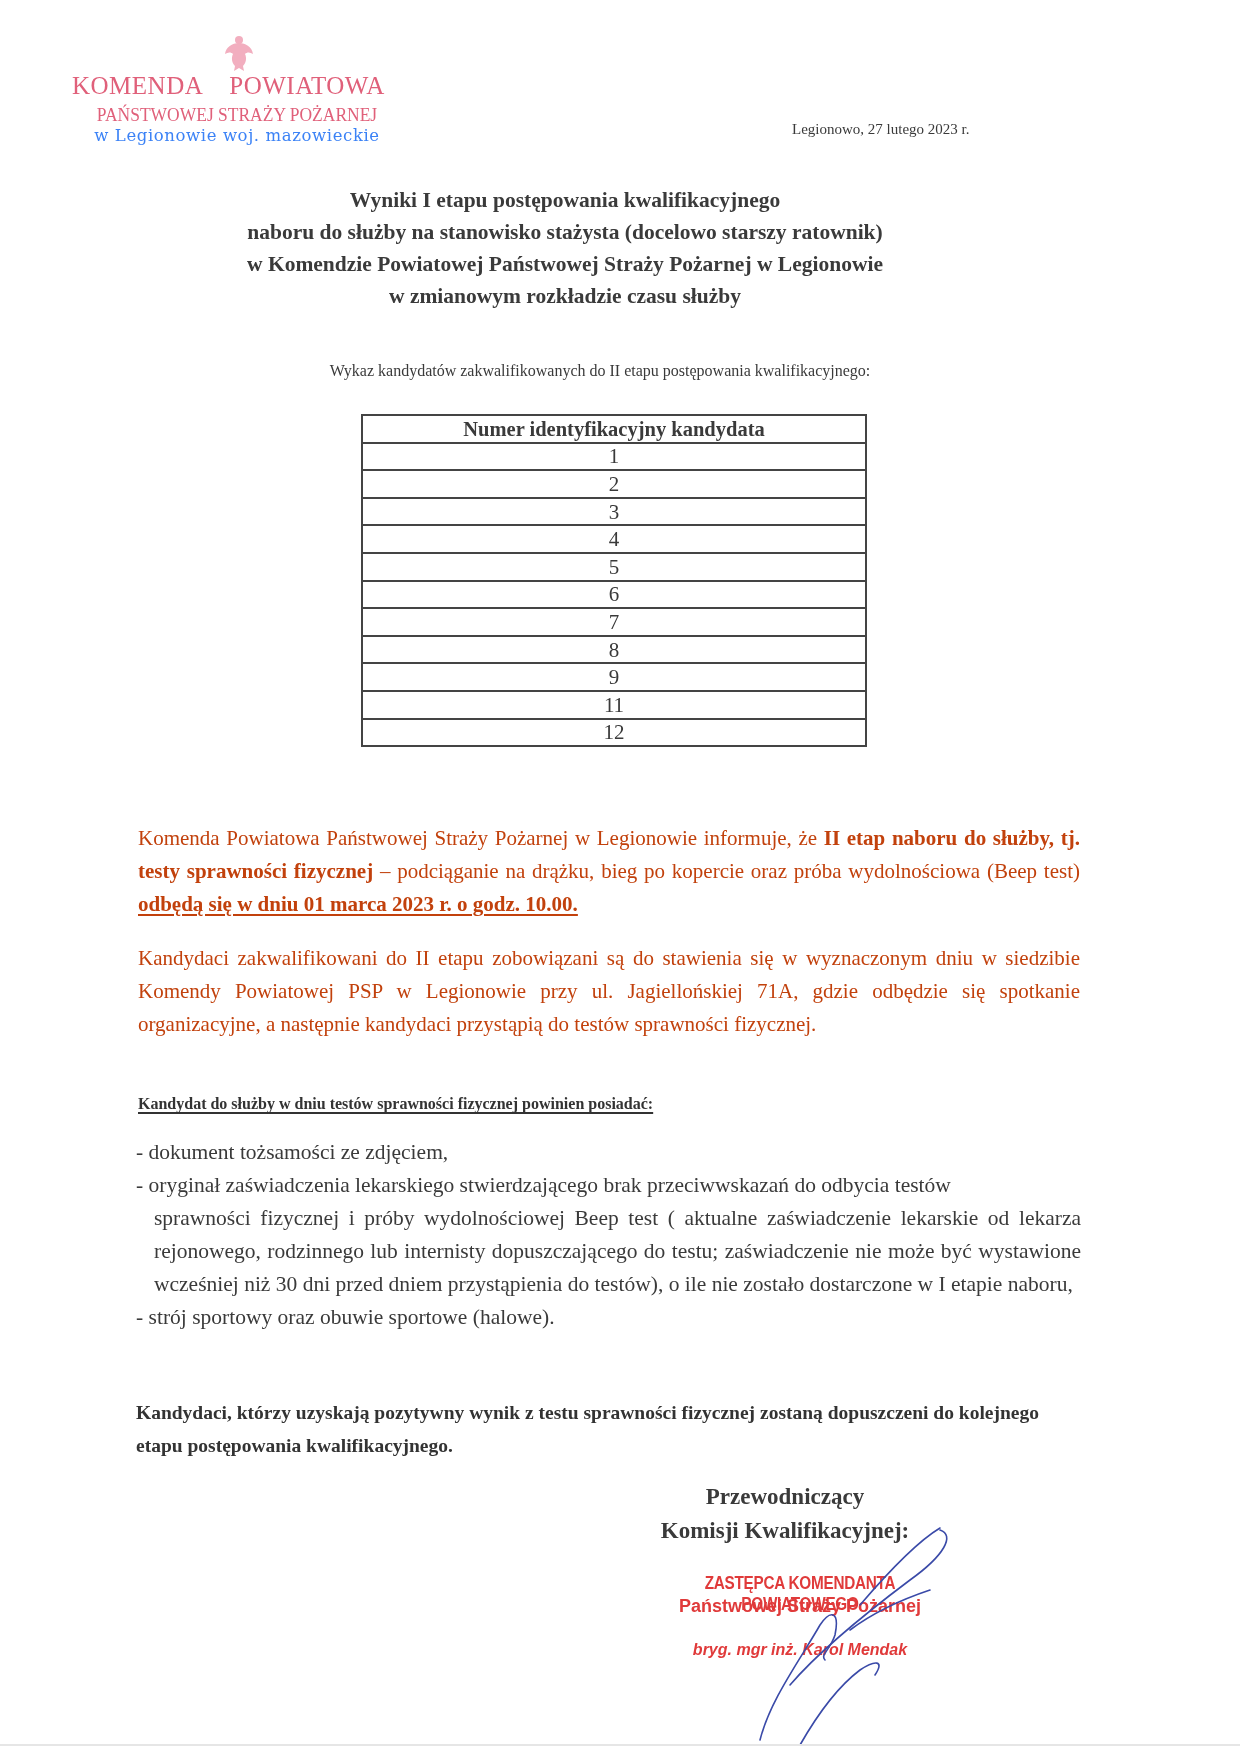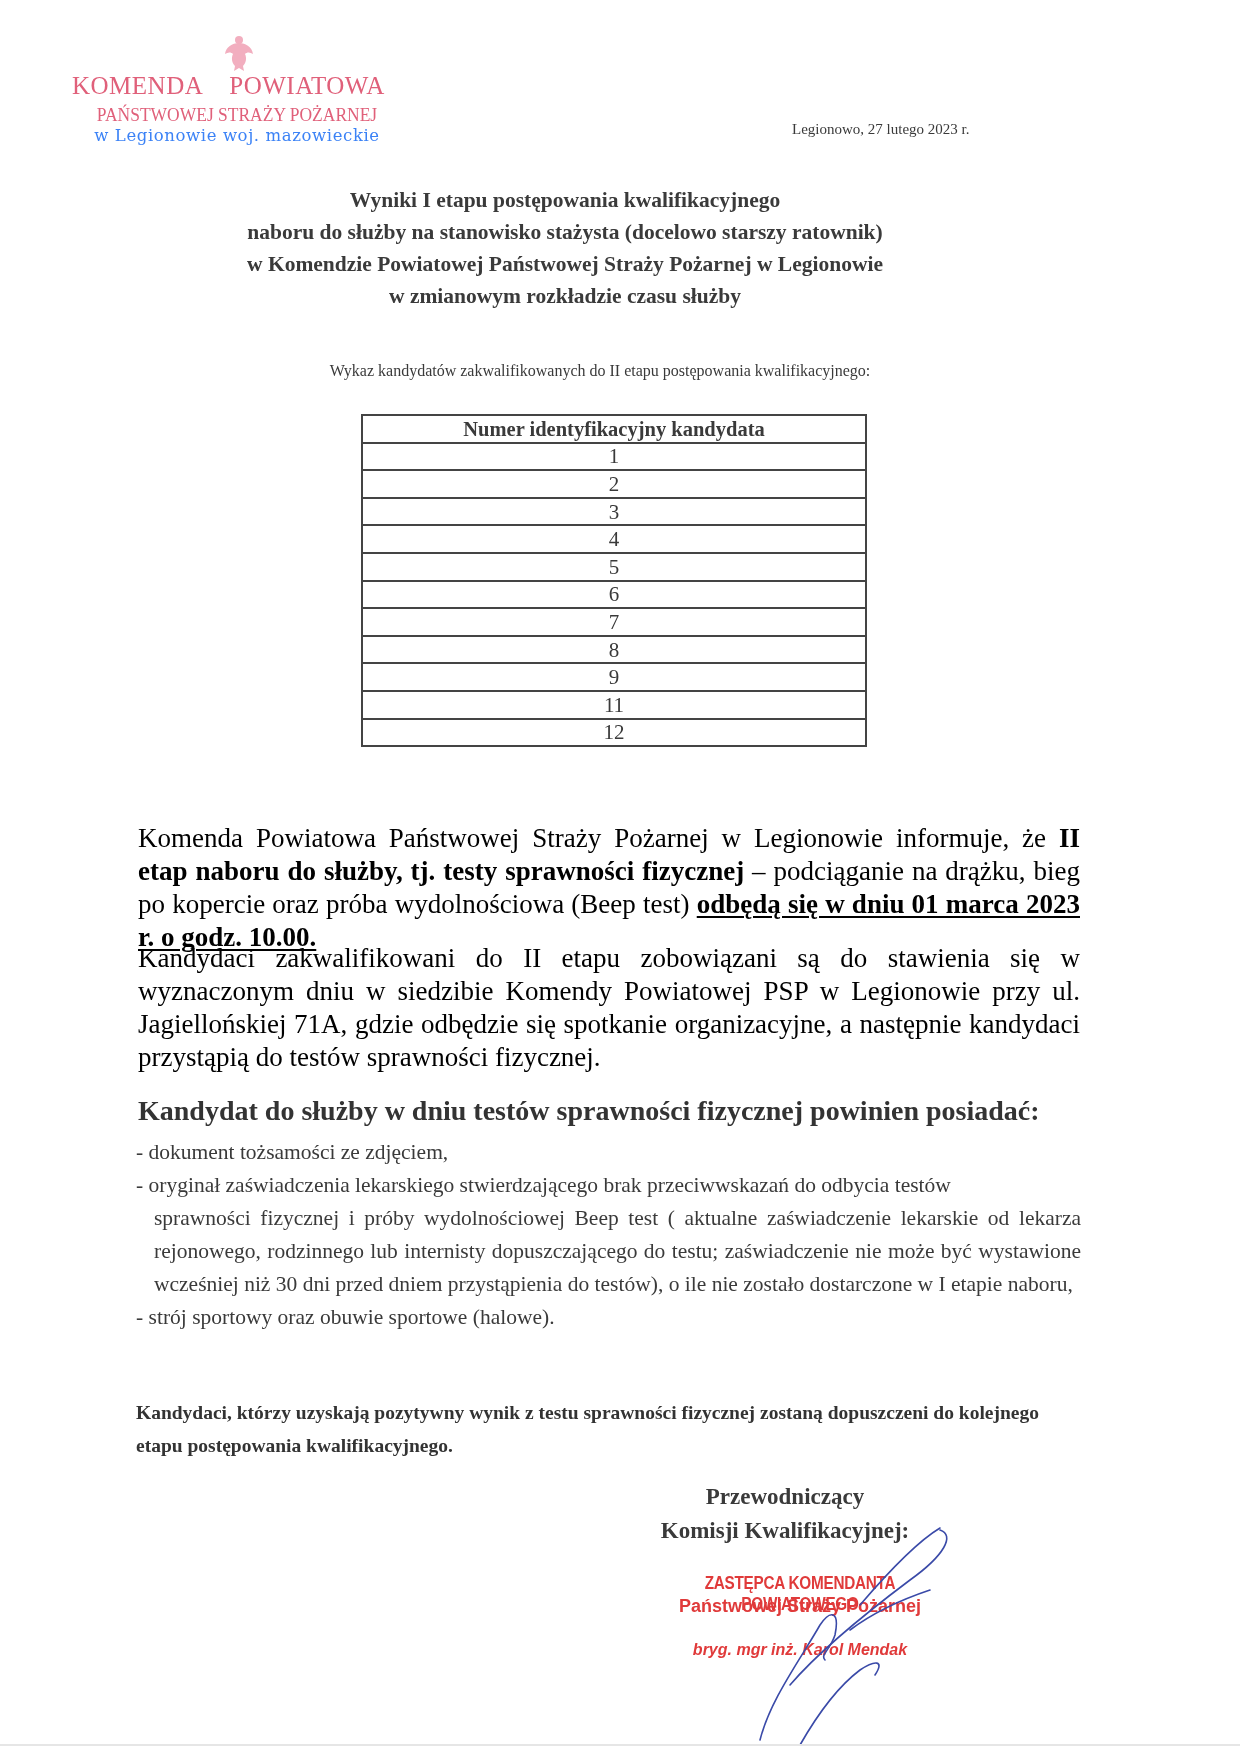--- a/index.html
+++ b/index.html
@@ -21,27 +21,27 @@
 
   .intro { left: 150px; top: 362px; width: 900px; text-align: center; font-size: 16px; color: #3a3a3a; }
 
   
   .tbl { left: 361px; top: 414px; width: 506px; border-collapse: collapse; }
   .tbl th, .tbl td { border: 2px solid #444; text-align: center; padding: 0; height: 25.6px; font-size: 21px; line-height: 24px; color: #3a3a3a; }
   .tbl th { font-weight: bold; font-size: 20.5px; }
   .tbl { border-left: 2px solid #444; border-right: 2px solid #444; }
 
   
-  .para { left: 138px; width: 942px; font-size: 27px; line-height: 33px; color: #000000; text-align: justify; transform-origin: left top; }
+  .para { left: 138px; width: 942px; font-size: 21px; line-height: 33px; color: #c2410c; text-align: justify; transform-origin: left top; }
   .p1 { top: 822px; }
   .p2 { top: 942px; }
   .b { font-weight: bold; }
   .u { text-decoration: underline; text-decoration-thickness: 2px; text-underline-offset: 3px; }
 
-  .req-head { left: 138px; top: 1095px; font-size: 28px; font-weight: bold; color: #333; text-decoration-thickness: 2px; text-underline-offset: 3px; }
+  .req-head { left: 138px; top: 1095px; font-size: 16px; font-weight: bold; color: #333; text-decoration: underline; text-decoration-thickness: 2px; text-underline-offset: 3px; }
 
   .list { left: 136px; top: 1124px; width: 945px; font-size: 21.5px; line-height: 33px; color: #3a3a3a; }
   .list .li { position: relative; padding-left: 0; }
   .list .cont { padding-left: 18px; text-align: justify; }
 
   .closing { left: 136px; top: 1396px; width: 945px; font-size: 19.5px; line-height: 33px; font-weight: bold; color: #333; }
 
   
   .sig-title { left: 640px; top: 1480px; width: 290px; text-align: center; font-weight: bold; font-size: 23px; line-height: 34px; color: #3a3a3a; }
   .stamp1 { left: 620px; top: 1573px; width: 360px; text-align: center; font-weight: bold; font-size: 18px; color: #e03a3a; font-family: "Liberation Sans", sans-serif; transform: scaleX(0.85); transform-origin: center; letter-spacing: -0.3px; }

